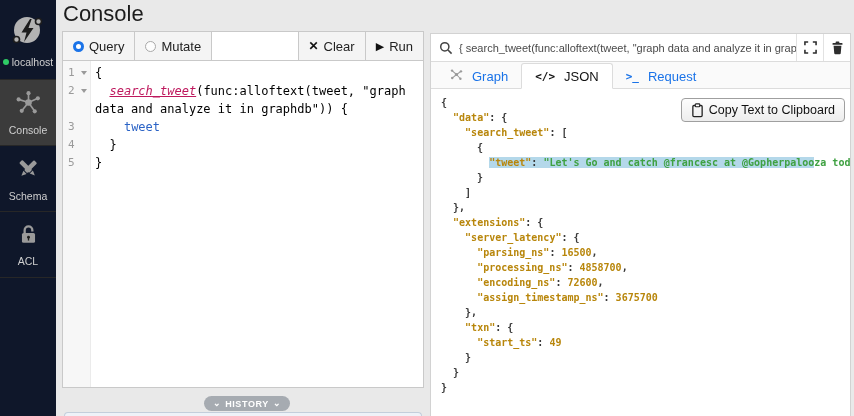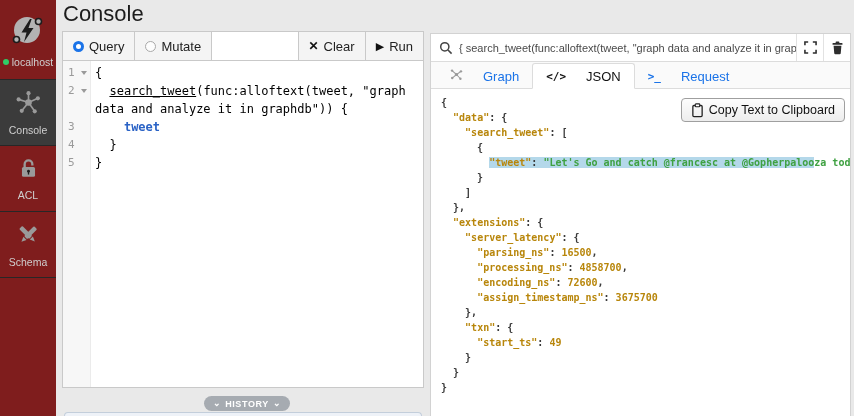--- a/index.html
+++ b/index.html
@@ -1,21 +1,21 @@
 <!DOCTYPE html>
 <html><head>
 <meta charset="utf-8">
 <style>
   * { margin:0; padding:0; box-sizing:border-box; }
   html,body { width:854px; height:416px; overflow:hidden; }
   body { font-family:"Liberation Sans", sans-serif; }
   .screen { position:relative; width:854px; height:416px; background:#e9e9e9; overflow:hidden; }
 
   
-  .sidebar { position:absolute; left:0; top:0; width:56px; height:416px; background:#7f1d1d; z-index:5; }
+  .sidebar { position:absolute; left:0; top:0; width:56px; height:416px; background:#0f172a; z-index:5; }
   .sb-item { display:flex; flex-direction:column; align-items:center; justify-content:center; gap:4px;
              height:66px; border-bottom:1px solid #272727; cursor:pointer; }
   .sb-item.first { height:80px; }
   .sb-item.active { background:#3b3b3b; }
   .sb-label { font-size:10.5px; color:#cfcfcf; display:flex; align-items:center; gap:3px; white-space:nowrap; }
   .sb-label .dot { width:6px; height:6px; border-radius:50%; background:#2fcc66; display:inline-block; }
   .sb-label sup { color:#d7a200; font-size:8px; margin-left:1px; }
 
   
   .page-title { position:absolute; left:63px; top:1px; font-size:22px; font-weight:500; color:#1c1c1c; }
@@ -38,43 +38,43 @@
   .editor { position:relative; height:326px; background:#fff; font-family:"DejaVu Sans Mono", monospace;
             font-size:12px; line-height:18px; padding-top:3px; overflow:hidden; cursor:text; }
   .editor::before { content:""; position:absolute; left:0; top:0; bottom:0; width:27px; background:#f7f7f7;
                     border-right:1px solid #ebebeb; }
   .code-row { display:flex; position:relative; }
   .gutter { width:27px; flex:none; color:#9a9a9a; font-size:11px; display:flex; align-items:center;
             padding:0 3px 0 5px; justify-content:space-between; position:relative; }
   .fold-arrow { width:0; height:0; border-left:3.5px solid transparent; border-right:3.5px solid transparent;
                 border-top:4.5px solid #9a9a9a; display:inline-block; cursor:pointer; }
   .code-text { padding-left:5px; white-space:pre; color:#000; }
-  .tok-def { color:#000000; text-decoration:underline; }
-  .tok-def2 { color:#2b63c6;font-weight:bold; }
+  .tok-def { color:#be185d; text-decoration:underline;font-style:italic; }
+  .tok-def2 { color:#2b63c6; }
 
   
   .history-pill { position:absolute; left:204px; top:396px; height:15px; background:#a6abb1; border:none;
                   border-radius:8px; color:#fff; font-size:9px; font-weight:bold; letter-spacing:0.6px;
                   display:flex; align-items:center; gap:4px; padding:0 9px; cursor:pointer; font-family:inherit; }
   .history-pill .chev { font-size:9px; font-weight:bold; position:relative; top:-1px; }
   .history-strip { position:absolute; left:64px; top:412px; width:358px; height:5px; background:#eef2f8;
                    border:1px solid #c3cedb; border-bottom:none; border-radius:4px 4px 0 0; }
 
   
   .results-card { position:absolute; left:430px; top:33px; width:421px; height:383px; background:#fff;
                   border:1px solid #d2d2d2; border-bottom:none; }
   .searchbar { height:28px; display:flex; align-items:center; border-bottom:1px solid #dcdcdc; }
   .search-ico { padding:0 6px 0 8px; display:flex; align-items:center; }
   .query-preview { flex:1; font-size:11px; color:#4a4a4a; white-space:nowrap; overflow:hidden; cursor:text; }
   .icon-cell { width:27px; align-self:stretch; border-left:1px solid #e2e2e2; display:flex; align-items:center;
                justify-content:center; background:#fff; border-top:none; border-bottom:none; border-right:none; cursor:pointer; }
 
   .tabbar { height:27px; background:#fafafa; border-bottom:1px solid #dcdcdc; display:flex; align-items:flex-end;
             padding-left:6px; }
-  .tab { height:26px; display:flex; align-items:center; gap:20px; padding:0 13px; font-size:13px; color:#1a73e8;
+  .tab { height:26px; display:flex; align-items:center; gap:9px; padding:0 13px; font-size:13px; color:#1a73e8;
          background:transparent; border:none; margin-bottom:-1px; cursor:pointer; font-family:inherit; }
   .tab.active { background:#fff; border:1px solid #dcdcdc; border-bottom:1px solid #fff;
                 border-radius:3px 3px 0 0; color:#111; }
   .tab-glyph { font-family:"DejaVu Sans Mono", monospace; font-weight:bold; font-size:11px; }
   .tab .tab-glyph.dark { color:#111; }
   .tab .tab-glyph.blue { color:#1a73e8; }
 
   .json-view { position:relative; height:327px; overflow:hidden; padding:6px 0 0 10px;
                font-family:"DejaVu Sans Mono", monospace; font-size:10px; line-height:15px; font-weight:bold; }
   .json-line { white-space:pre; overflow:hidden; }
@@ -115,40 +115,40 @@
             <circle cx="13" cy="13" r="3.2" fill="#9a9a9a"></circle>
             <circle cx="13" cy="4" r="2" fill="#9a9a9a"></circle>
             <circle cx="22" cy="9" r="2" fill="#9a9a9a"></circle>
             <circle cx="19" cy="21.5" r="2" fill="#9a9a9a"></circle>
             <circle cx="6.5" cy="21" r="2" fill="#9a9a9a"></circle>
             <circle cx="3.5" cy="10" r="2" fill="#9a9a9a"></circle>
           </svg></span>
         <span class="sb-label">Console</span>
       </div>
       <div class="sb-item">
-        <span><svg width="25" height="25" viewBox="0 0 26 26">
-            <path d="M9 12 V8.5 a4 4 0 0 1 8 0 V10" fill="none" stroke="#9a9a9a" stroke-width="2.4"></path>
-            <rect x="6.2" y="11.5" width="13.6" height="10" rx="1.6" fill="#9a9a9a"></rect>
-            <circle cx="13" cy="15.8" r="1.5" fill="#1d1d1d"></circle>
-            <rect x="12.3" y="16.5" width="1.4" height="2.8" fill="#1d1d1d"></rect>
-          </svg></span>
-        <span class="sb-label">ACL</span>
-      </div>
-      <div class="sb-item">
         <span><svg width="26" height="26" viewBox="0 0 26 26">
             <g transform="rotate(45 13 13)">
               <rect x="11" y="2.5" width="4.4" height="14" rx="1" fill="#9a9a9a"></rect>
               <path d="M11 17.5 h4.4 L13.2 22.5 z" fill="#9a9a9a"></path>
             </g>
             <g transform="rotate(-45 13 13)">
               <rect x="11" y="2.5" width="4.4" height="14" rx="1" fill="#9a9a9a"></rect>
               <path d="M11 17.5 h4.4 L13.2 22.5 z" fill="#9a9a9a"></path>
             </g>
           </svg></span>
         <span class="sb-label">Schema</span>
+      </div>
+      <div class="sb-item">
+        <span><svg width="25" height="25" viewBox="0 0 26 26">
+            <path d="M9 12 V8.5 a4 4 0 0 1 8 0 V10" fill="none" stroke="#9a9a9a" stroke-width="2.4"></path>
+            <rect x="6.2" y="11.5" width="13.6" height="10" rx="1.6" fill="#9a9a9a"></rect>
+            <circle cx="13" cy="15.8" r="1.5" fill="#1d1d1d"></circle>
+            <rect x="12.3" y="16.5" width="1.4" height="2.8" fill="#1d1d1d"></rect>
+          </svg></span>
+        <span class="sb-label">ACL</span>
       </div>
     </aside>
 
   <h1 class="page-title">Console</h1>
 
   <section class="query-card">
     <div class="toolbar">
       <button class="tb-btn left">
         <span class="radio on"></span>
         <span>Query</span>

